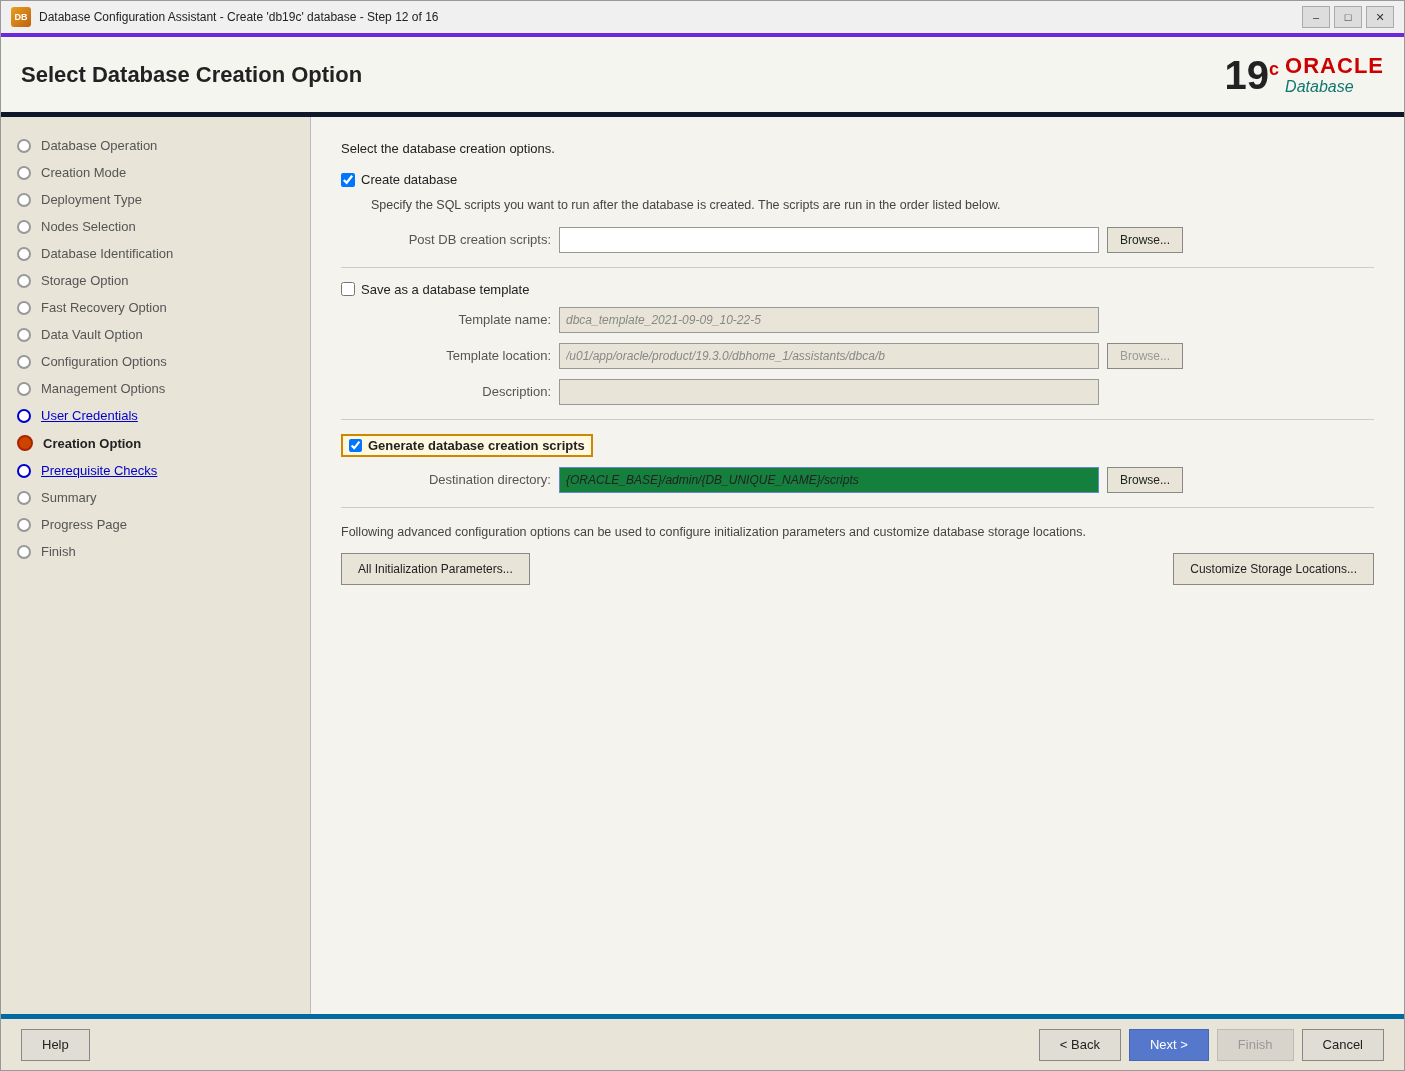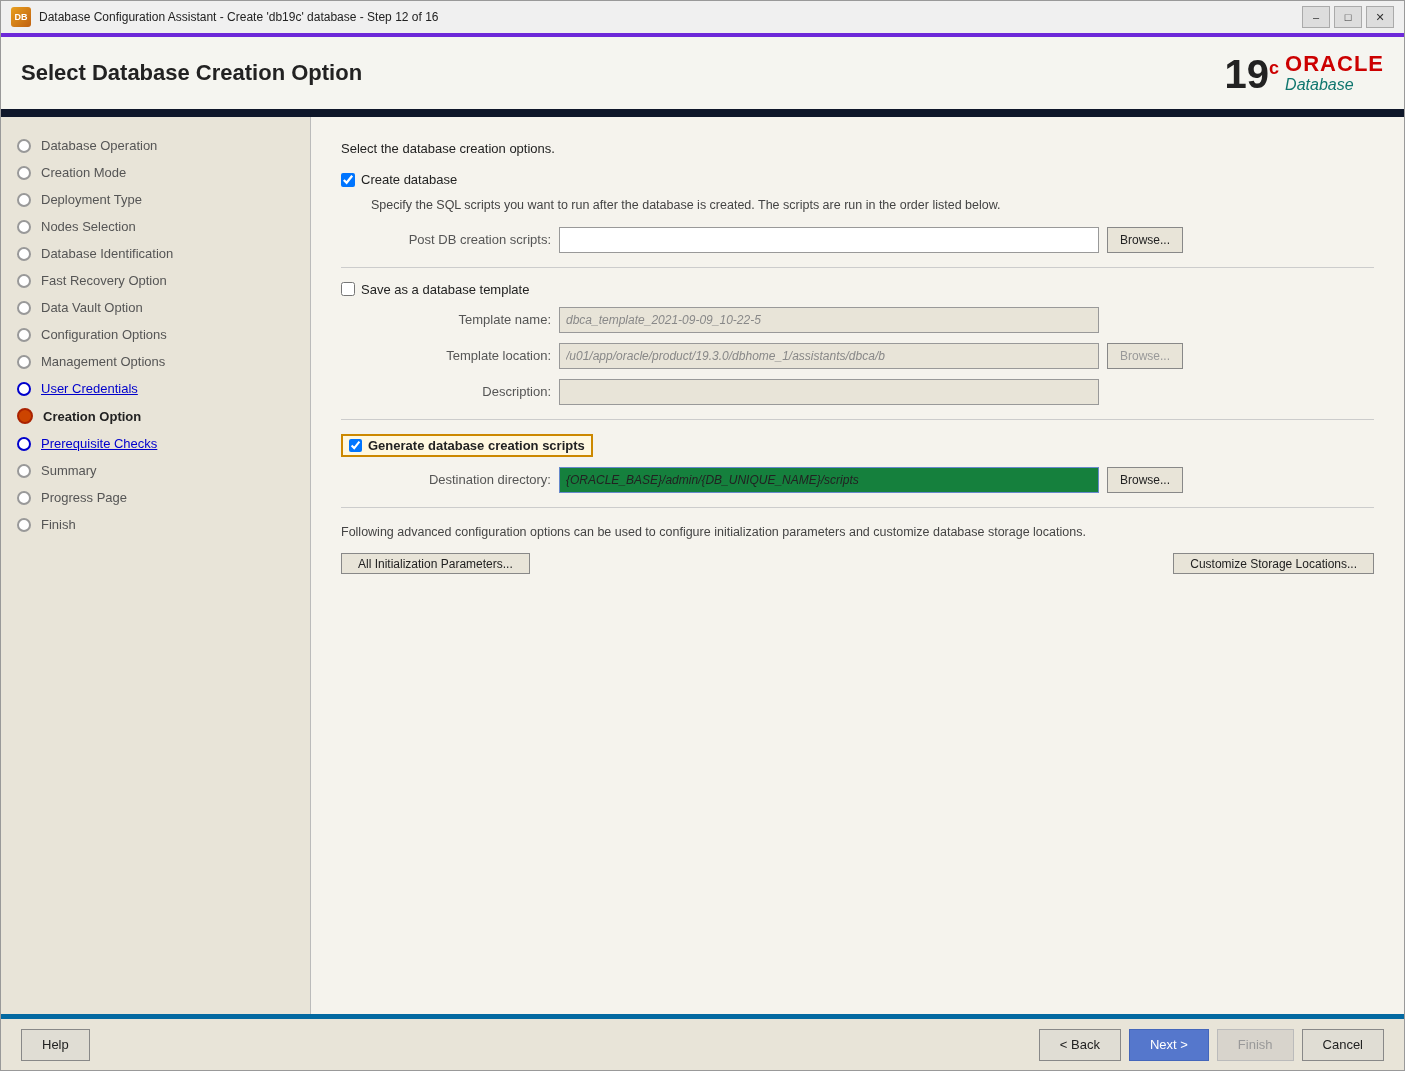--- a/index.html
+++ b/index.html
@@ -58,21 +58,21 @@
       border: 1px solid #aaa;
       cursor: pointer;
       display: flex;
       align-items: center;
       justify-content: center;
       font-size: 11px;
       color: #333;
     }
     .header-bar {
       background: #f5f5f0;
-      border-bottom: 8px solid #0f172a;
+      border-bottom: 5px solid #0f172a;
       padding: 12px 20px;
       display: flex;
       align-items: center;
       justify-content: space-between;
       min-height: 80px;
     }
     .header-title {
       font-size: 22px;
       font-weight: bold;
       color: #222;
@@ -260,21 +260,21 @@
       color: #444;
       line-height: 1.4;
       margin: 16px 0 12px 0;
     }
     .advanced-buttons {
       display: flex;
       justify-content: space-between;
       margin-top: 10px;
     }
     .adv-btn {
-      height: 21px;
+      height: 32px;
       padding: 2px 16px;
       background: #e8e4d8;
       border: 1px solid #888;
       cursor: pointer;
       font-size: 12px;
       color: #222;
     }
     .bottom-bar {
       background: #e8e4d8;
       border-top: 5px solid #0369a1;
@@ -361,20 +361,24 @@
       <div class="sidebar-item">
         <div class="step-dot"></div>
         <span>Nodes Selection</span>
       </div>
       <div class="sidebar-item">
         <div class="step-dot"></div>
         <span>Database Identification</span>
       </div>
       <div class="sidebar-item">
         <div class="step-dot"></div>
+        <span>Storage Option</span>
+      </div>
+      <div class="sidebar-item">
+        <div class="step-dot"></div>
         <span>Fast Recovery Option</span>
       </div>
       <div class="sidebar-item">
         <div class="step-dot"></div>
         <span>Data Vault Option</span>
       </div>
       <div class="sidebar-item">
         <div class="step-dot"></div>
         <span>Configuration Options</span>
       </div>

